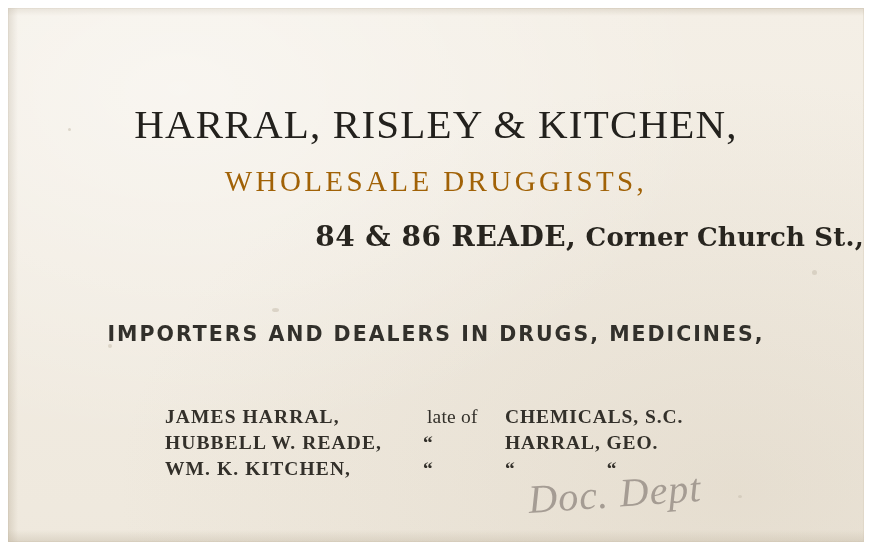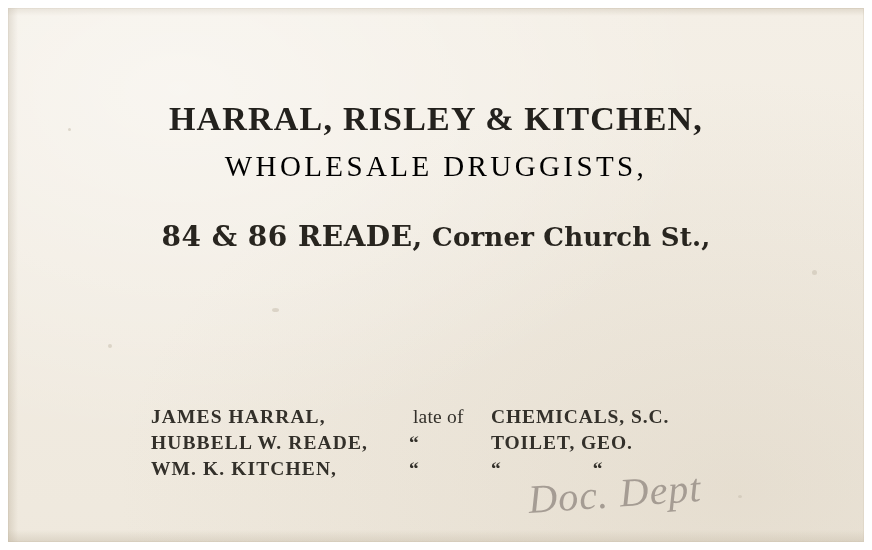--- a/index.html
+++ b/index.html
@@ -76,48 +76,49 @@
     color: #2e2b26;
     white-space: nowrap;
   }
 
   
   .firm {
     position: absolute;
     left: 0; right: 0;
     top: 92px;
     font-family: "Liberation Serif", serif;
-    font-weight: bold;
-    font-size: 34px;
+    font-weight: normal;
+    font-size: 41px;
     letter-spacing: 1.2px;
     color: #23211d;
   }
 
   
   .trade {
     position: absolute;
     left: 0; right: 0;
-    top: 142px;
+    top: 157px;
     font-family: "Liberation Serif", serif;
     font-weight: normal;
     font-size: 29px;
     letter-spacing: 3.4px;
-    color: #000000;
+    color: #a16207;
   }
 
   
   .address {
     position: absolute;
     left: 0; right: 0;
     top: 212px;
     font-family: "DejaVu Serif", serif;
     font-weight: bold;
     font-size: 26px;
     letter-spacing: 0.2px;
     color: #28251f;
+    text-align: right;
   }
   .address .num {
     font-family: "DejaVu Serif", serif;
     font-size: 28px;
     letter-spacing: 0.5px;
   }
 
   
   .city {
     position: absolute;
@@ -139,21 +140,21 @@
     font-size: 20.5px;
     letter-spacing: 2.0px;
     color: #32302b;
   }
   .importers1 { top: 314px; }
   .importers2 { top: 345px; }
 
   
   .partners {
     position: absolute;
-    left: 143px;
+    left: 157px;
     top: 398px;
     width: 580px;
     text-align: left;
     font-family: "Liberation Serif", serif;
     font-size: 19.5px;
     color: #33302a;
     border-collapse: collapse;
   }
   .partners td {
     padding: 0 0 4px 0;
@@ -230,32 +231,33 @@
       <div class="line firm">HARRAL, RISLEY &amp; KITCHEN,</div>
 
       <div class="line trade">WHOLESALE DRUGGISTS,</div>
 
       <div class="line address">
         <span class="num">84 &amp; 86 READE,</span>
         <span>Corner Church St.,</span>
       </div>
 
 
+      <div class="line importers1">IMPORTERS AND DEALERS IN DRUGS, MEDICINES,</div>
 
       <table class="partners">
         <tbody>
             <tr>
           <td class="name">JAMES HARRAL,</td>
           <td class="late">late of</td>
           <td class="place">CHEMICALS, S.C.</td>
         </tr>
         <tr>
           <td class="name">HUBBELL W. READE,</td>
           <td class="ditto">“</td>
-          <td class="place">TOILET, GEO.</td>
+          <td class="place">HARRAL, GEO.</td>
         </tr>
         <tr class="ditto-row">
           <td class="name">WM. K. KITCHEN,</td>
           <td class="ditto">
             <span class="dit-a">“</span>
           </td>
           <td class="place">
             <span class="dit-b">“</span>
             <span class="dit-b">“</span>
           </td>

